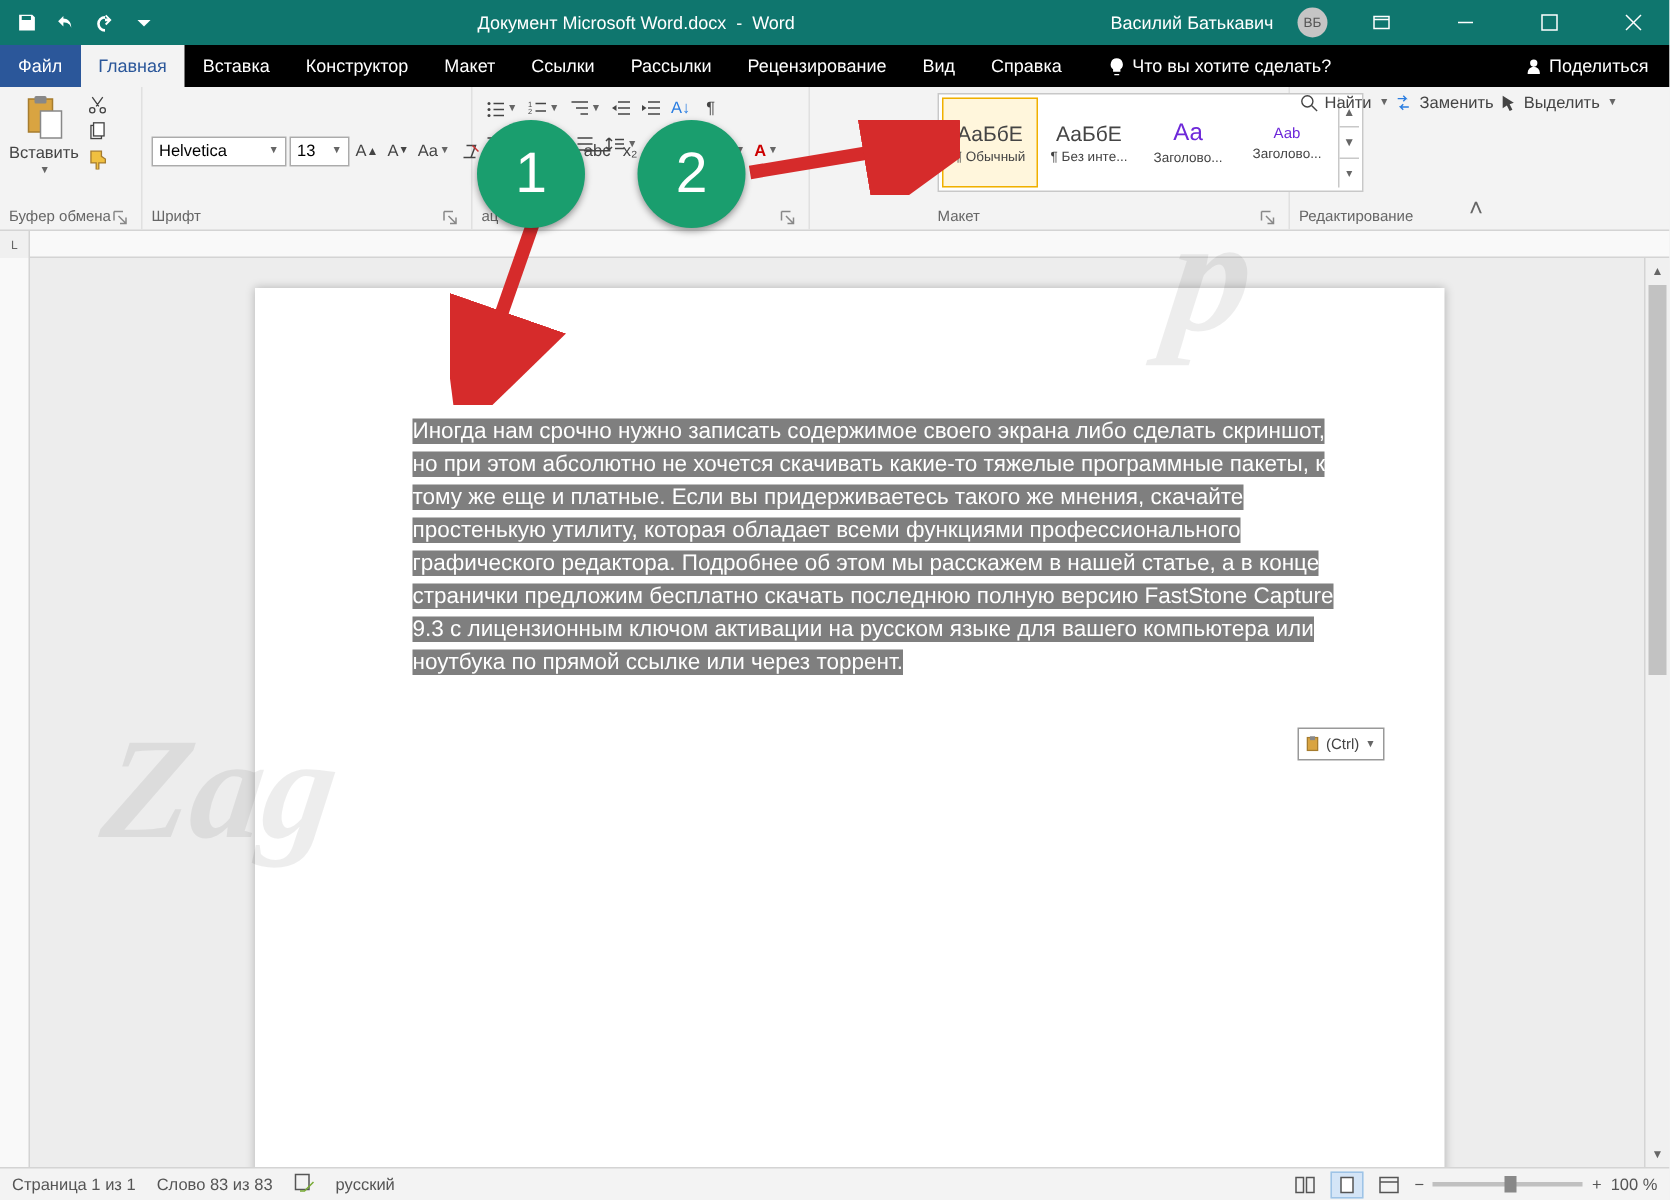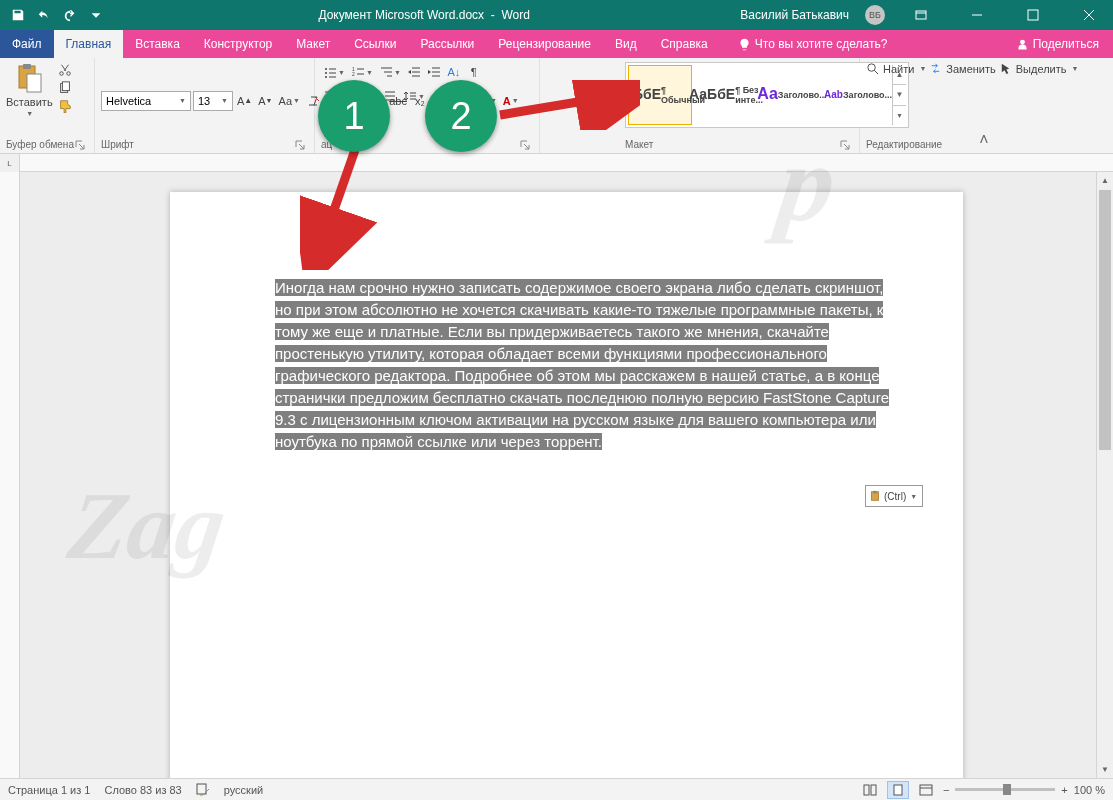--- a/index.html
+++ b/index.html
@@ -10,21 +10,21 @@
 .qat { display: flex; align-items: center; gap: 2px; padding-left: 6px; }
 .qat-btn { width: 24px; height: 24px; display: flex; align-items: center; justify-content: center; color: #fff; cursor: pointer; }
 .qat-btn svg { width: 14px; height: 14px; fill: #fff; }
 .title-center { flex: 1; text-align: center; }
 .title-right { display: flex; align-items: center; gap: 16px; padding-right: 4px; }
 .avatar { width: 20px; height: 20px; border-radius: 50%; background: #c5c5c5; color: #555; font-size: 9px; display: flex; align-items: center; justify-content: center; }
 .win-btn { width: 40px; height: 30px; display: flex; align-items: center; justify-content: center; cursor: pointer; }
 .win-btn svg { width: 12px; height: 12px; stroke: #fff; fill: none; stroke-width: 1; }
 
 
-.menubar { height: 28px; background: #ec4899; display: flex; align-items: stretch; color: #fff; font-size: 12px; }
+.menubar { height: 28px; background: #000000; display: flex; align-items: stretch; color: #fff; font-size: 12px; }
 .tab { padding: 0 12px; display: flex; align-items: center; cursor: pointer; }
 .tab.active { background: #f3f3f3; color: #2b579a; }
 .tab.file { background: #2b579a; }
 .tell-me { margin-left: 6px; display: flex; align-items: center; gap: 4px; }
 .share { margin-left: auto; display: flex; align-items: center; gap: 4px; padding: 0 14px; }
 
 
 .ribbon { height: 96px; background: #f3f3f3; border-bottom: 1px solid #d4d4d4; display: flex; position: relative; }
 .group { border-right: 1px solid #e0e0e0; display: flex; flex-direction: column; justify-content: space-between; padding: 4px 6px 0 6px; }
 .group-label { font-size: 10px; color: #666; padding-bottom: 3px; position: relative; }
@@ -38,21 +38,21 @@
 .small-icon svg { width: 14px; height: 14px; }
 
 .font-row { display: flex; align-items: center; gap: 2px; }
 .font-name { width: 90px; height: 20px; border: 1px solid #ababab; background: #fff; font-size: 11px; padding: 0 4px; display: flex; align-items: center; justify-content: space-between; }
 .font-size { width: 40px; height: 20px; border: 1px solid #ababab; background: #fff; font-size: 11px; padding: 0 4px; display: flex; align-items: center; justify-content: space-between; }
 .ribbon-btn { min-width: 18px; height: 20px; display: flex; align-items: center; justify-content: center; font-size: 11px; color: #444; cursor: pointer; padding: 0 2px; }
 .ribbon-btn svg { width: 14px; height: 14px; }
 .dd-arrow { font-size: 7px; color: #666; margin-left: 1px; }
 
 .styles-gallery { display: flex; gap: 2px; border: 1px solid #c8c8c8; background: #fff; height: 66px; padding: 2px; }
-.style-item { width: 64px; border: 1px solid transparent; display: flex; flex-direction: row; align-items: center; justify-content: center; font-size: 9px; color: #444; cursor: pointer; font-weight: bold; }
+.style-item { width: 64px; border: 1px solid transparent; display: flex; flex-direction: column; align-items: center; justify-content: center; font-size: 9px; color: #444; cursor: pointer; }
 .style-item.selected { border-color: #f0b000; background: #fff6dc; }
 .style-preview { font-size: 14px; margin-bottom: 2px; }
 .style-preview.heading { color: #6d28d9; font-size: 16px; }
 .styles-scroll { width: 14px; display: flex; flex-direction: column; justify-content: space-between; border-left: 1px solid #c8c8c8; }
 .styles-scroll div { flex:1; display:flex; align-items:center; justify-content:center; font-size:8px; color:#666; border-bottom:1px solid #c8c8c8; cursor:pointer;}
 
 .editing-col { display: flex; flex-direction: row; gap: 3px; font-size: 11px; color: #444; }
 .editing-item { display: flex; align-items: center; gap: 4px; cursor: pointer; }
 
 .ribbon-collapse { width: 28px; display: flex; align-items: flex-end; justify-content: center; padding-bottom: 4px; color: #666; cursor: pointer; }

